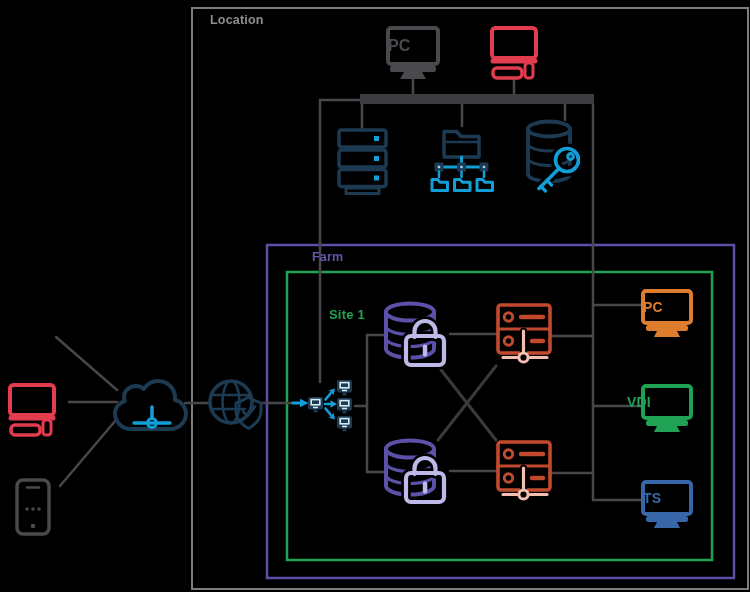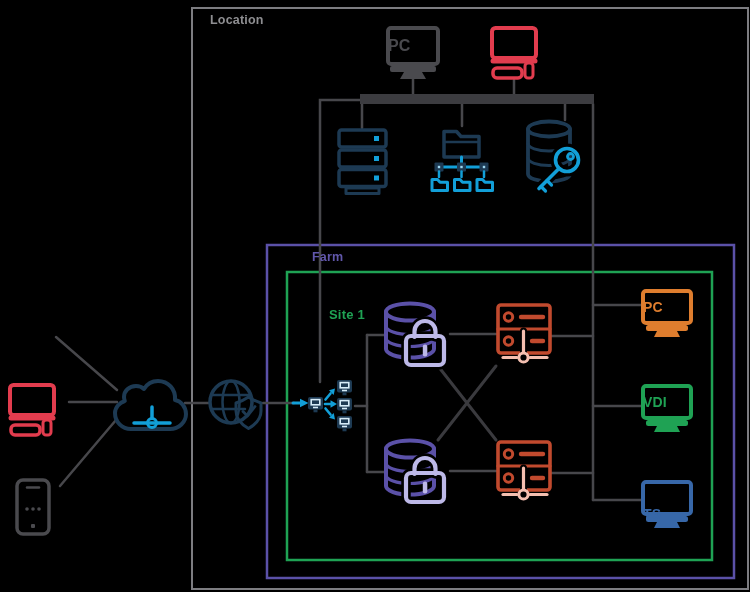--- a/index.html
+++ b/index.html
@@ -261,15 +261,15 @@
     <rect x="646" y="516" width="42" height="6" rx="2.5" fill="#3767a8"></rect>
     <path d="M657,522 h20 l3,6 h-26 z" fill="#3767a8"></path>
   </g>
 </svg>
 
   <div class="lbl" style="left:210px;top:13px;font-size:12.5px;color:#8e8e91;">Location</div>
   <div class="lbl" style="left:276px;top:250px;font-size:12.5px;color:#6157ab;margin-left:36px;">Farm</div>
   <div class="lbl" style="left:329px;top:279px;font-size:13px;color:#1fa254;margin-top:28px;">Site 1</div>
   <div class="lbl ctr" style="left:388px;top:37px;width:50px;font-size:16px;color:#4a4a4e;">PC</div>
   <div class="lbl ctr" style="left:643px;top:299px;width:48px;font-size:14px;color:#de7d2e;">PC</div>
-  <div class="lbl ctr" style="left:643px;top:394px;width:48px;font-size:14px;color:#1fa254;">VDI</div>
-  <div class="lbl ctr" style="left:643px;top:490px;width:48px;font-size:14px;color:#3767a8;margin-top:16px;">TS</div>
+  <div class="lbl ctr" style="left:627px;top:394px;width:48px;font-size:14px;color:#1fa254;">VDI</div>
+  <div class="lbl ctr" style="left:643px;top:490px;width:48px;font-size:14px;color:#3767a8;">TS</div>
 </div>
 
 </body></html>

